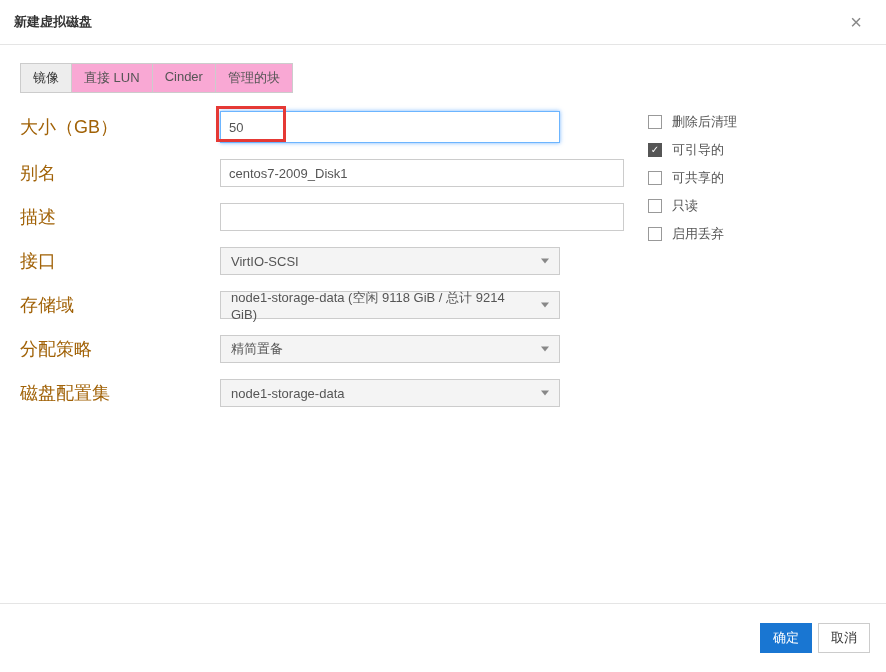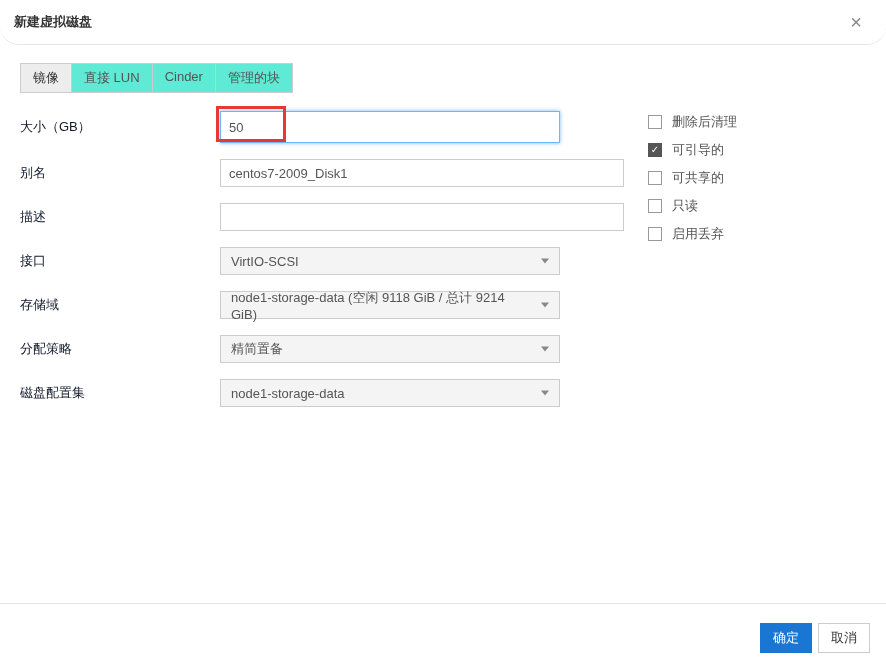--- a/index.html
+++ b/index.html
@@ -15,21 +15,20 @@
       width: 886px;
       height: 672px;
       position: relative;
     }
     .dialog-header {
       display: flex;
       justify-content: space-between;
       align-items: center;
       padding: 12px 20px 12px 14px;
       border-bottom: 1px solid #e5e5e5;
-      border-radius: 19px;
     }
     .dialog-title {
       font-weight: bold;
       font-size: 13px;
       color: #333;
     }
     .close-btn {
       font-size: 20px;
       color: #888;
       cursor: pointer;
@@ -39,21 +38,21 @@
     .dialog-body {
       padding: 18px 20px;
     }
     .tabs {
       display: flex;
       margin-bottom: 18px;
     }
     .tab {
       padding: 5px 12px;
       border: 1px solid #ccc;
-      background: #5eead4;
+      background: #f9a8d4;
       color: #555;
       font-size: 13px;
       cursor: pointer;
       margin-right: -1px;
     }
     .tab.active {
       background: #ededed;
       color: #333;
     }
     .form-area {
@@ -67,22 +66,22 @@
       flex: 0 0 auto;
       padding-top: 2px;
     }
     .form-row {
       display: flex;
       align-items: center;
       margin-bottom: 16px;
     }
     .form-label {
       width: 200px;
-      color: #0f172a;
-      font-size: 13px;
+      color: #a16207;
+      font-size: 18px;
     }
     .form-input {
       width: 404px;
       height: 28px;
       padding: 4px 8px;
       border: 1px solid #ccc;
       font-size: 13px;
       color: #555;
       background: #fff;
     }

